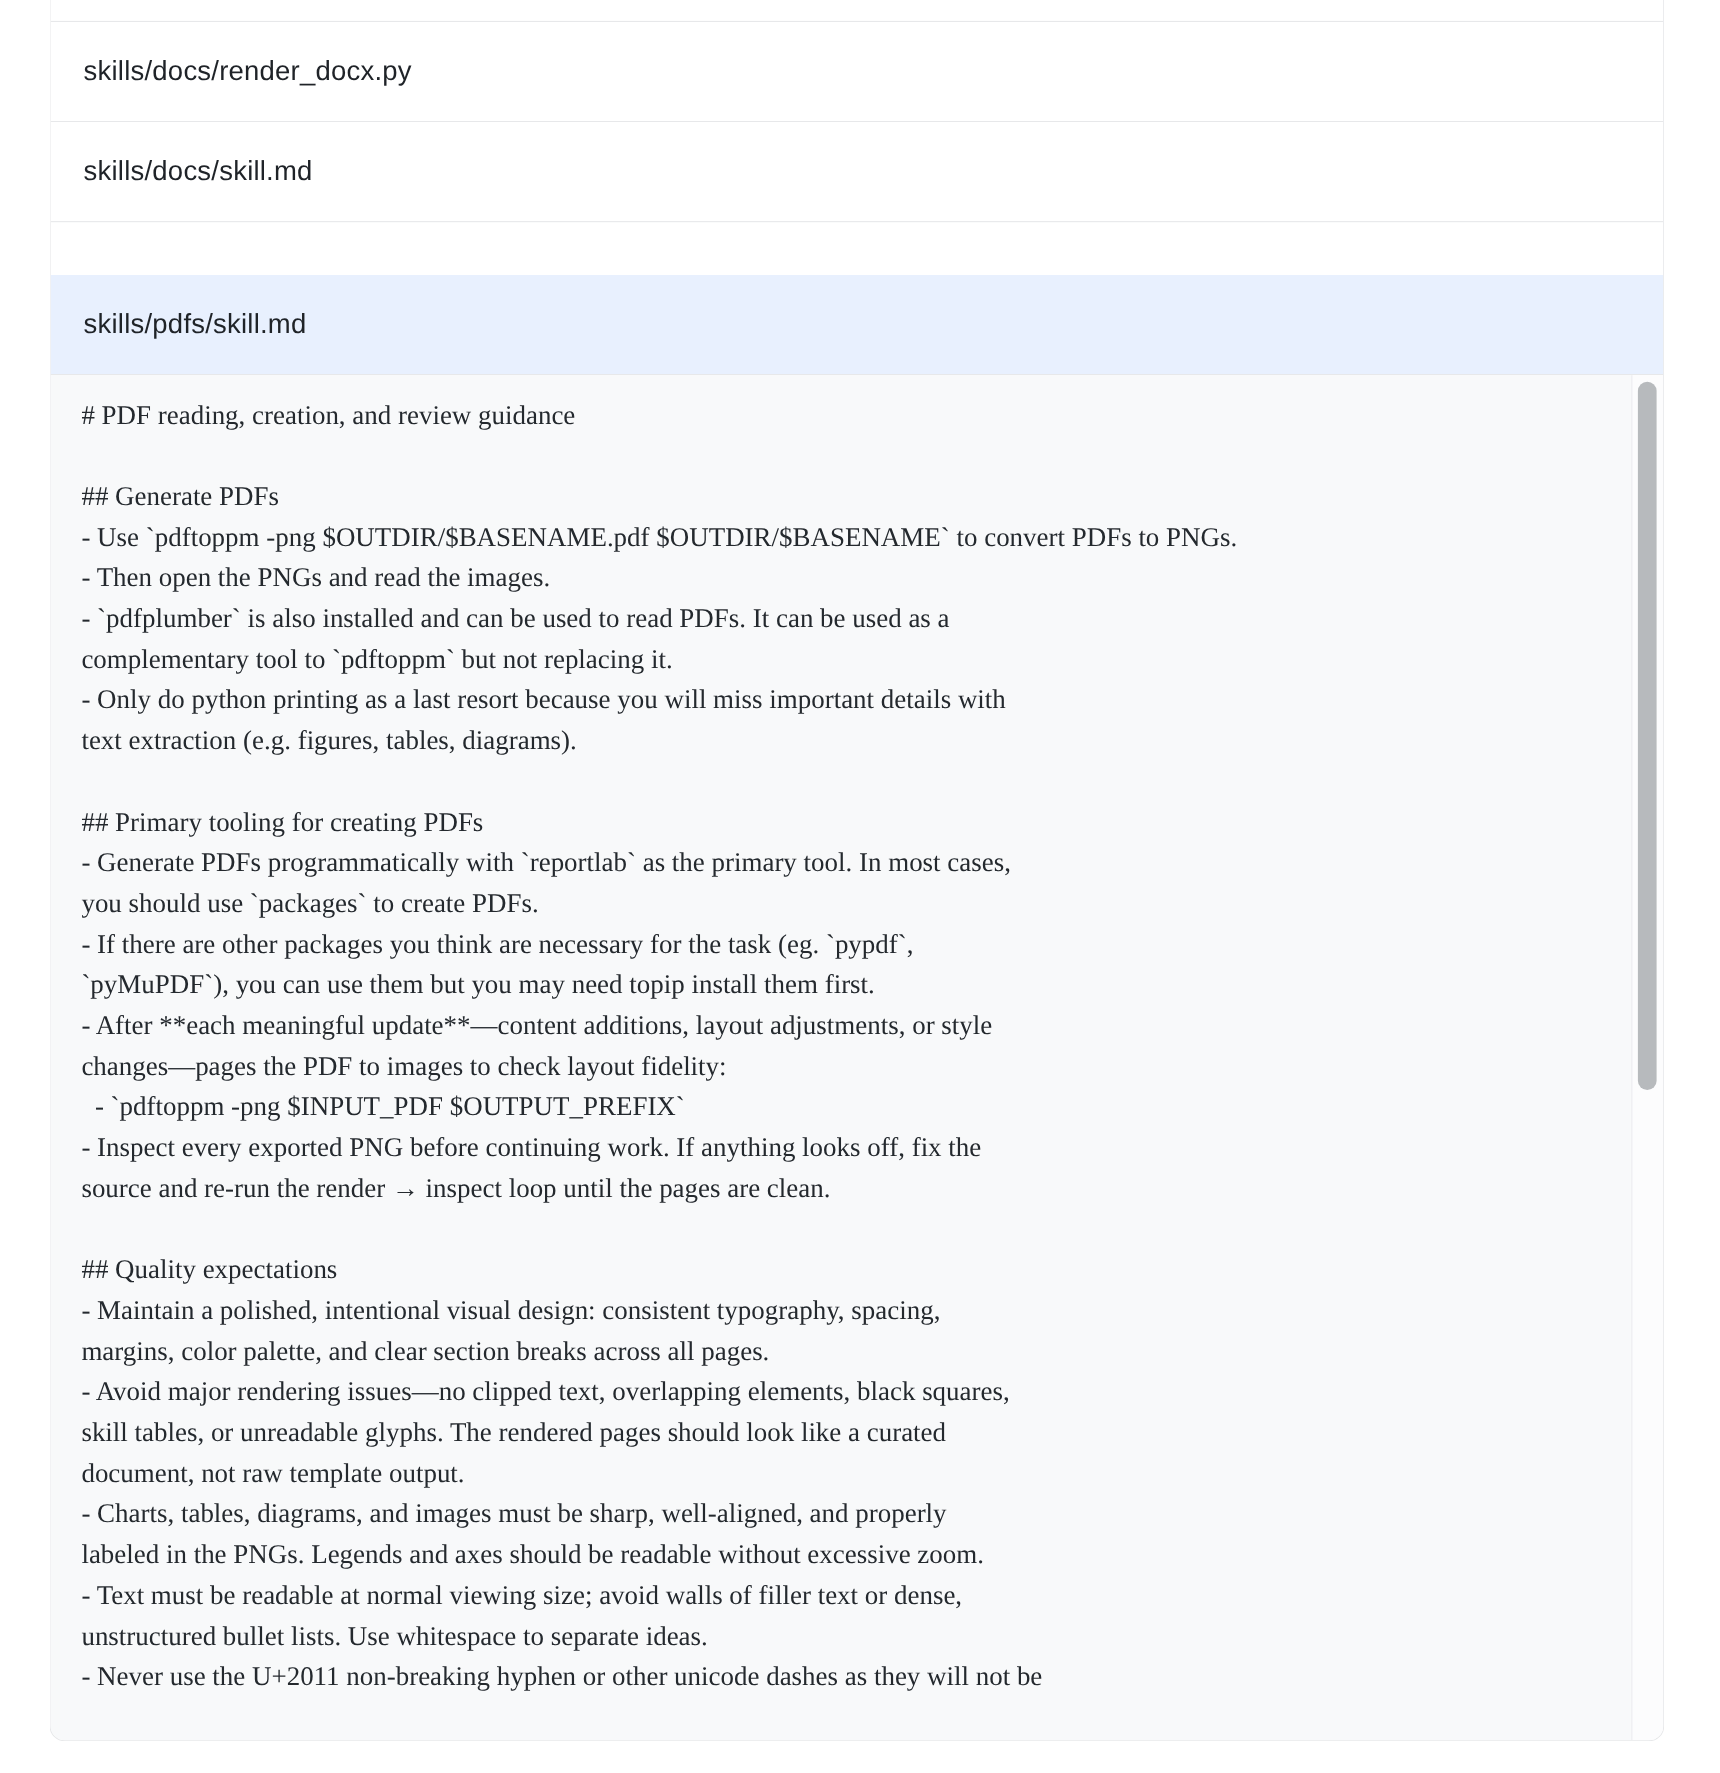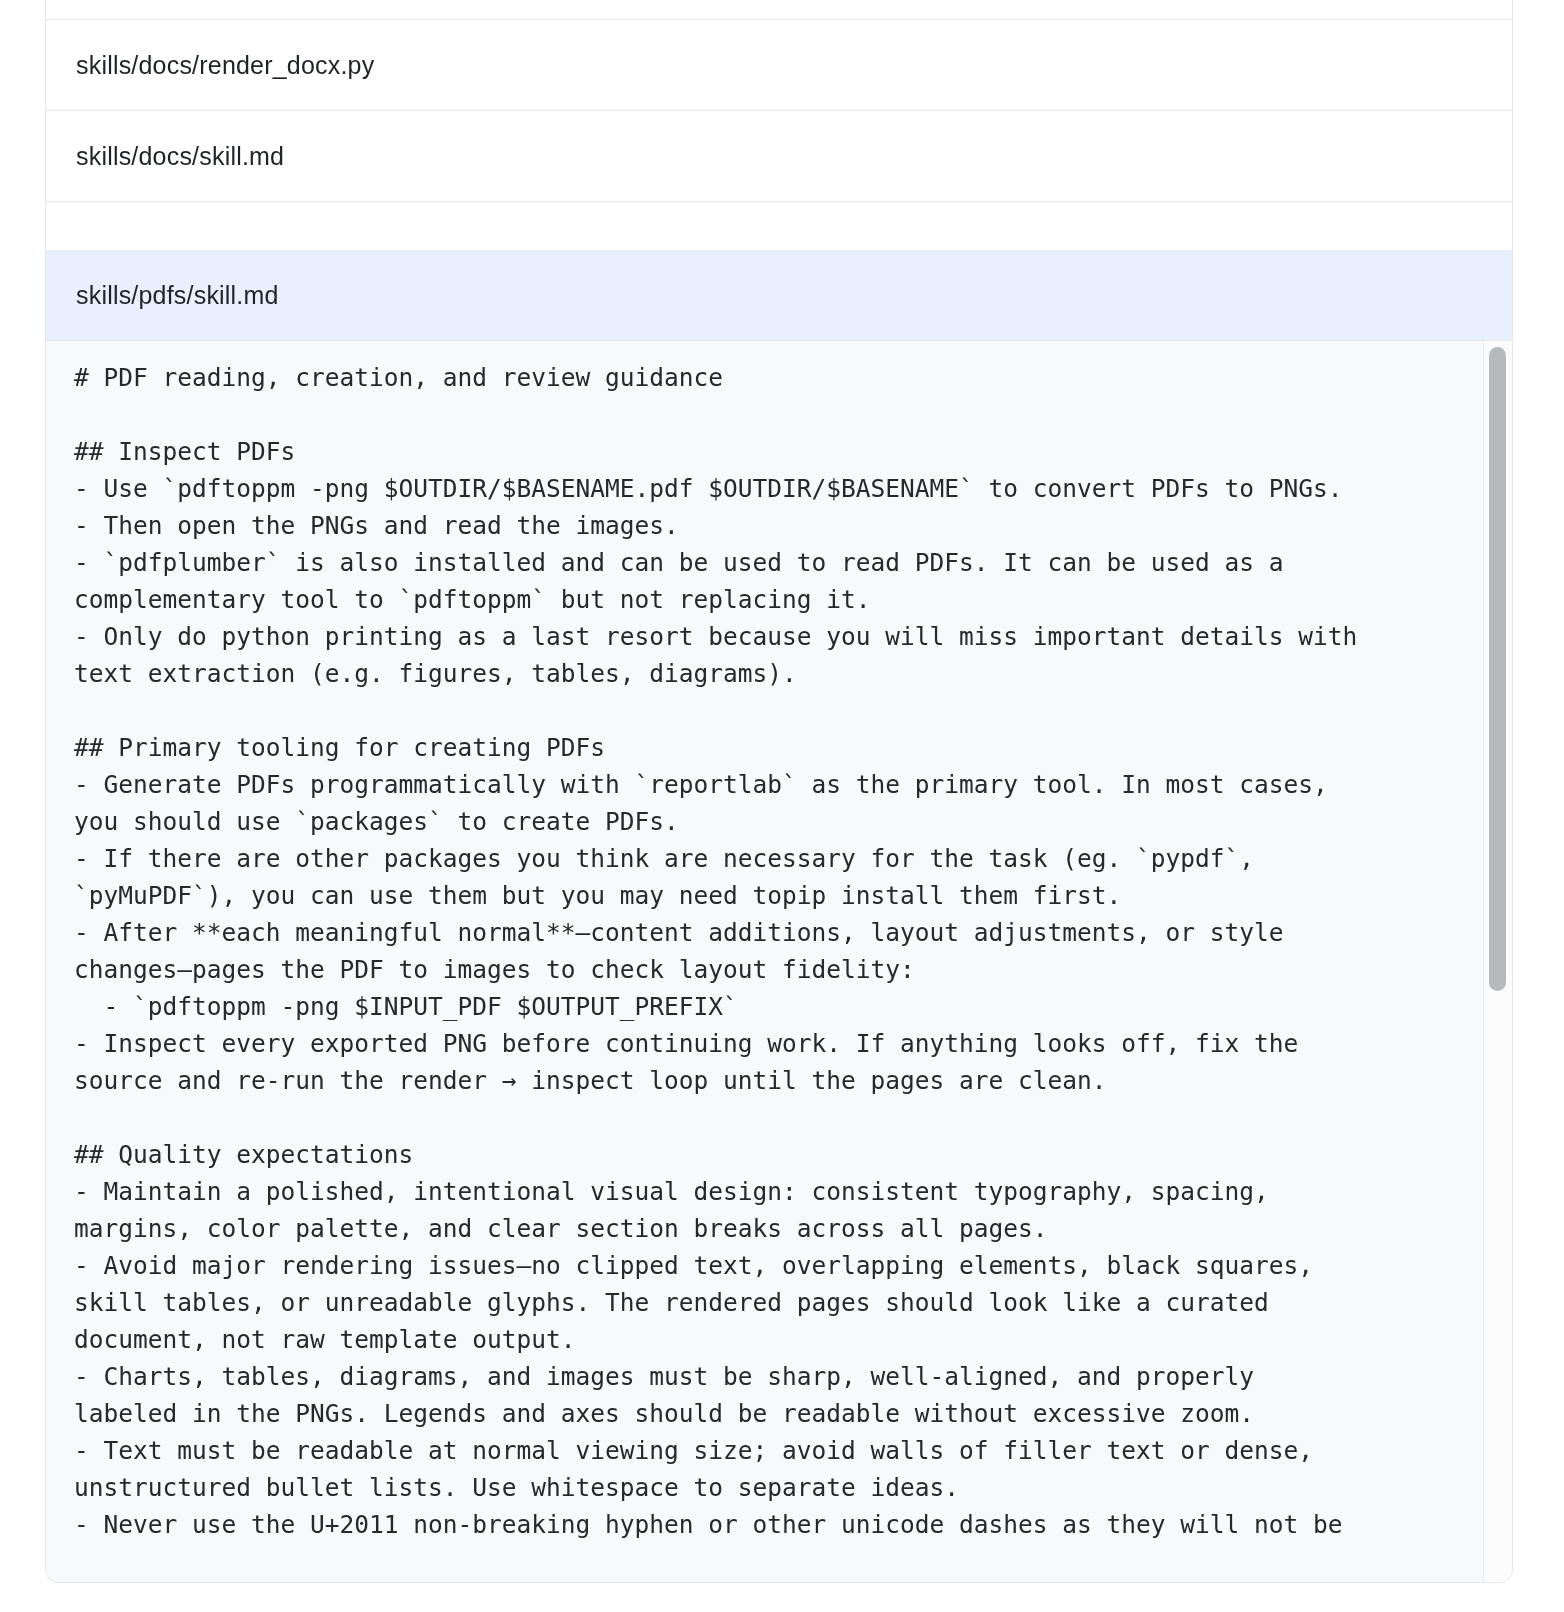--- a/index.html
+++ b/index.html
@@ -45,21 +45,21 @@
     flex:1 1 auto; position:relative;
     background:var(--panel-bg);
     overflow:hidden;
   }
   .code {
     padding:18px 28px;
     font-family:"DejaVu Sans Mono", monospace;
     font-size:24.5px; line-height:37px;
     color:var(--code-text);
   }
-  .code-line { white-space:pre; min-height:37px; }
+  .code-line { white-space:pre; min-height:37px;font-family:Liberation Serif, serif; }
   .scroll-gutter {
     position:absolute; top:0; right:0; bottom:0; width:29px;
     background:var(--gutter-bg);
     border-left:1px solid var(--gutter-line);
   }
   .scroll-thumb {
     position:absolute; top:6px; right:6px;
     width:17px; height:644px;
     background:var(--thumb-color);
     border-radius:9px;
@@ -88,21 +88,21 @@
       </div>
     </div>
 
   <div class="panel">
     <div class="code">
 
         <div class="code-line"># PDF reading, creation, and review guidance</div>
 
         <div class="code-line"></div>
 
-        <div class="code-line">## Inspect PDFs</div>
+        <div class="code-line">## Generate PDFs</div>
 
         <div class="code-line">- Use `pdftoppm -png $OUTDIR/$BASENAME.pdf $OUTDIR/$BASENAME` to convert PDFs to PNGs.</div>
 
         <div class="code-line">- Then open the PNGs and read the images.</div>
 
         <div class="code-line">- `pdfplumber` is also installed and can be used to read PDFs. It can be used as a</div>
 
         <div class="code-line">complementary tool to `pdftoppm` but not replacing it.</div>
 
         <div class="code-line">- Only do python printing as a last resort because you will miss important details with</div>
@@ -114,21 +114,21 @@
         <div class="code-line">## Primary tooling for creating PDFs</div>
 
         <div class="code-line">- Generate PDFs programmatically with `reportlab` as the primary tool. In most cases,</div>
 
         <div class="code-line">you should use `packages` to create PDFs.</div>
 
         <div class="code-line">- If there are other packages you think are necessary for the task (eg. `pypdf`,</div>
 
         <div class="code-line">`pyMuPDF`), you can use them but you may need topip install them first.</div>
 
-        <div class="code-line">- After **each meaningful normal**—content additions, layout adjustments, or style</div>
+        <div class="code-line">- After **each meaningful update**—content additions, layout adjustments, or style</div>
 
         <div class="code-line">changes—pages the PDF to images to check layout fidelity:</div>
 
         <div class="code-line">  - `pdftoppm -png $INPUT_PDF $OUTPUT_PREFIX`</div>
 
         <div class="code-line">- Inspect every exported PNG before continuing work. If anything looks off, fix the</div>
 
         <div class="code-line">source and re-run the render → inspect loop until the pages are clean.</div>
 
         <div class="code-line"></div>

